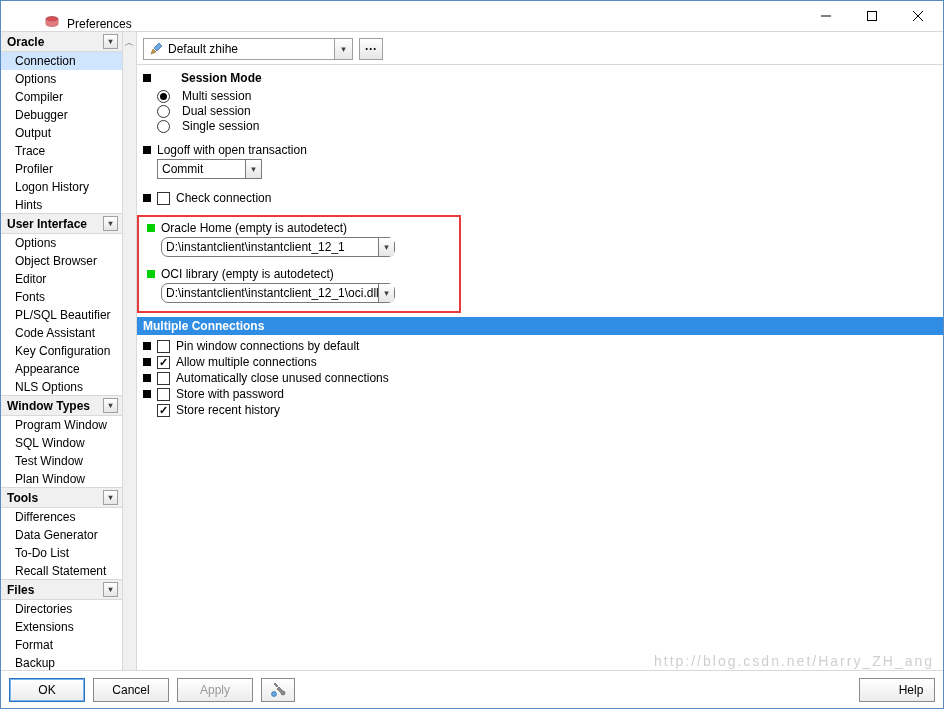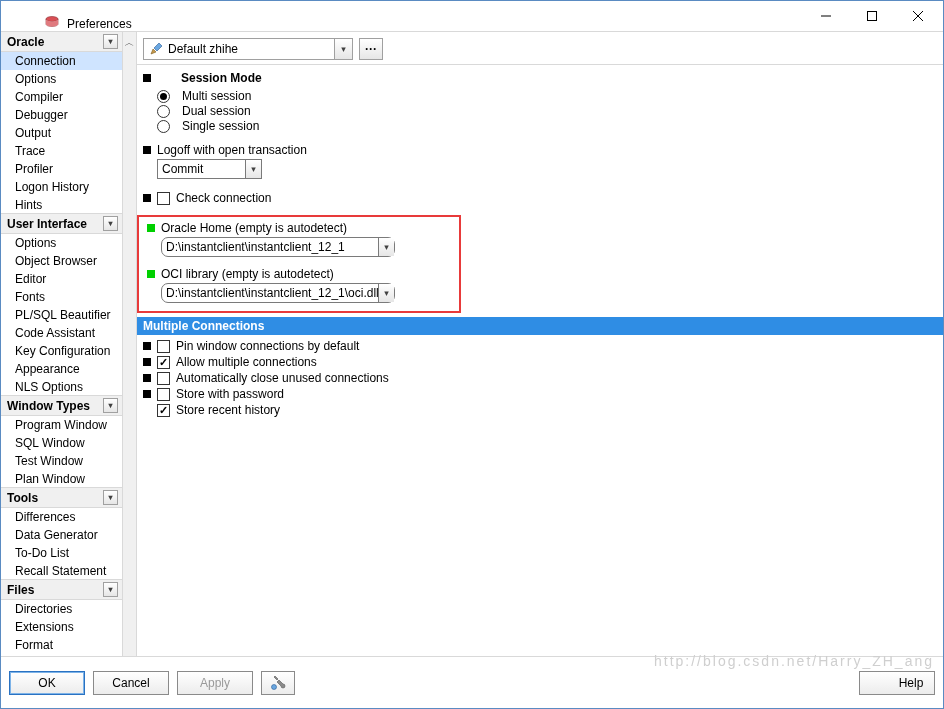--- a/index.html
+++ b/index.html
@@ -42,21 +42,21 @@
 .combo .ar { position: absolute; right: 0; top: 0; width: 16px; height: 100%; border-left: 1px solid #7a7a7a; display: flex; align-items: center; justify-content: center; font-size: 9px; color: #404040; background: linear-gradient(#fff,#e6e6e6); }
 .combo.wide { width: 234px; border-radius: 7px; }
 
 .chk-row { display: flex; align-items: center; gap: 6px; margin: 2px 0; }
 .box { width: 13px; height: 13px; border: 1px solid #333; background: #fff; display: inline-flex; align-items: center; justify-content: center; font-size: 11px; line-height: 1; }
 .box.chk::before { content: "✓"; font-weight: bold; }
 
 .hl-box { border: 2px solid #e83a3a; padding: 4px 6px 6px 8px; margin-left: -6px; width: 324px; }
 .section-bar { background: #2f8de4; color: #fff; font-weight: bold; padding: 2px 6px; margin: 4px -4px 4px -6px; }
 
-.footer { height: 52px; border-top: 1px solid #d9d9d9; display: flex; align-items: center; padding: 0 8px; gap: 8px; position: relative; }
+.footer { height: 38px; border-top: 1px solid #d9d9d9; display: flex; align-items: center; padding: 0 8px; gap: 8px; position: relative; }
 .btn { width: 76px; height: 24px; border: 1px solid #8a8a8a; background: linear-gradient(#fff,#ececec); display: flex; align-items: center; justify-content: center; cursor: pointer; }
 .btn.primary { border: 1px solid #2a72c2; box-shadow: 0 0 0 1px #7db3e8 inset; }
 .btn.disabled { color: #9a9a9a; }
 .btn.icon { width: 34px; }
 .footer .help { margin-left: auto; padding-left: 28px; }
 .watermark { position: absolute; right: 10px; bottom: 40px; color: #cfcfcf; font-size: 14px; letter-spacing: 2px; pointer-events: none; }
 svg { display: block; }
 </style>
 </head>
 <body>

